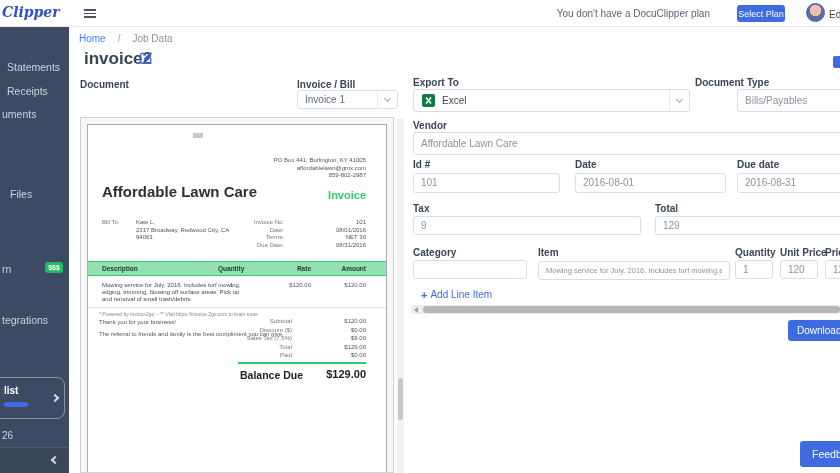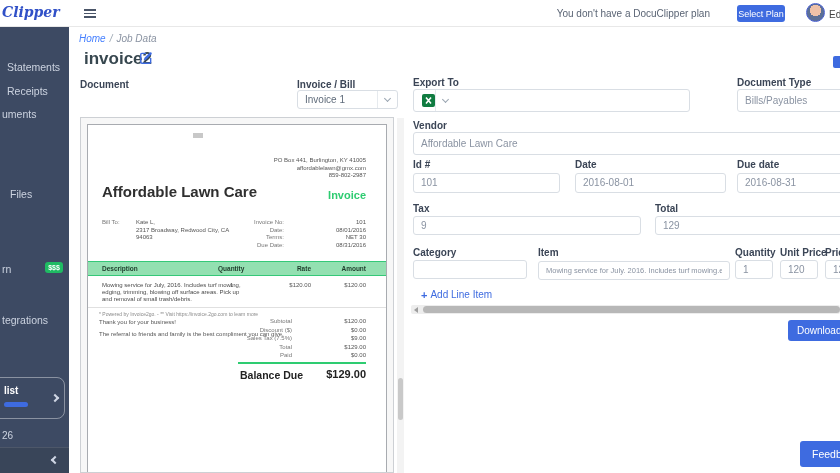--- a/index.html
+++ b/index.html
@@ -63,21 +63,21 @@
   <div class="abs" style="left:-16px;top:377px;width:81px;height:42px;border:1px solid rgba(255,255,255,.4);border-radius:8px;">
     <div class="abs" style="left:19px;top:7px;font-size:10px;font-weight:bold;color:#fff;">list</div>
     <div class="abs" style="left:19px;top:24px;width:24px;height:5px;background:#3e6be0;border-radius:2.5px;"></div>
     <div class="abs chev-right" style="left:67px;top:17px;"></div>
   </div>
   <div class="side-item" style="left:2px;top:430px;font-size:10px;">26</div>
   <div class="abs" style="left:0;top:447px;width:69px;height:26px;background:#394559;border-top:1px solid rgba(255,255,255,.1);">
     <div class="abs chev-left" style="left:52px;top:9px;"></div>
   </div>
 
-  <div class="abs" style="left:79px;top:33px;font-size:10px;display:flex;gap:4px;font-style:italic;">
+  <div class="abs" style="left:79px;top:33px;font-size:10px;display:flex;gap:12px;">
     <span style="color:#4680ff;">Home</span>
     <span style="color:#9aa5b1;">/</span>
     <span style="color:#8a93a2;">Job Data</span>
   </div>
   <div class="abs" style="left:84px;top:49px;font-size:17px;font-weight:bold;color:#37474f;">invoice2</div>
   <svg class="abs" style="left:139px;top:51px;" width="14" height="14" viewBox="0 0 24 24">
     <path d="M12 4H5a2 2 0 0 0-2 2v13a2 2 0 0 0 2 2h13a2 2 0 0 0 2-2v-7" fill="none" stroke="#3e6be0" stroke-width="2.4"></path>
     <path d="M18.6 2.4a2.2 2.2 0 0 1 3 3L12.5 14.5 8 15.9l1.4-4.4 9.2-9.1z" fill="#3e6be0"></path>
   </svg>
   <div class="abs" style="left:833px;top:56px;width:12px;height:12px;background:#3e6be0;border-radius:2px;"></div>
@@ -165,25 +165,26 @@
   <div class="abs" style="left:397px;top:118px;width:7px;height:355px;background:#f3f3f3;">
     <div class="abs" style="left:1px;top:260px;width:5px;height:42px;background:#c9c9c9;border-radius:3px;"></div>
   </div>
 
   <div class="lbl abs" style="left:413px;top:77px;">Export To</div>
   <div class="selectbox abs" style="left:413px;top:89px;width:277px;height:23px;">
     <svg width="13" height="13" viewBox="0 0 13 13" style="margin-left:8px;">
       <rect x="0" y="0" width="13" height="13" rx="2" fill="#107c41"></rect>
       <path d="M4 3.5 L9 9.5 M9 3.5 L4 9.5" stroke="#fff" stroke-width="1.6"></path>
     </svg>
+    <div class="val" style="color:#444;">Excel</div>
     <div class="chevcell">
         <div class="chev"></div>
       </div>
   </div>
-  <div class="lbl abs" style="left:737px;top:77px;">Document Type</div>
+  <div class="lbl abs" style="left:695px;top:77px;">Document Type</div>
   <div class="abs" style="left:737px;top:89px;width:112px;height:23px;">
     <input class="inputbox" value="Bills/Payables" style="">
   </div>
 
   <div class="lbl abs" style="left:413px;top:120px;">Vendor</div>
   <div class="abs" style="left:413px;top:132px;width:436px;height:23px;">
     <input class="inputbox" value="Affordable Lawn Care" style="">
   </div>
 
   <div class="lbl abs" style="left:413px;top:159px;">Id #</div>

